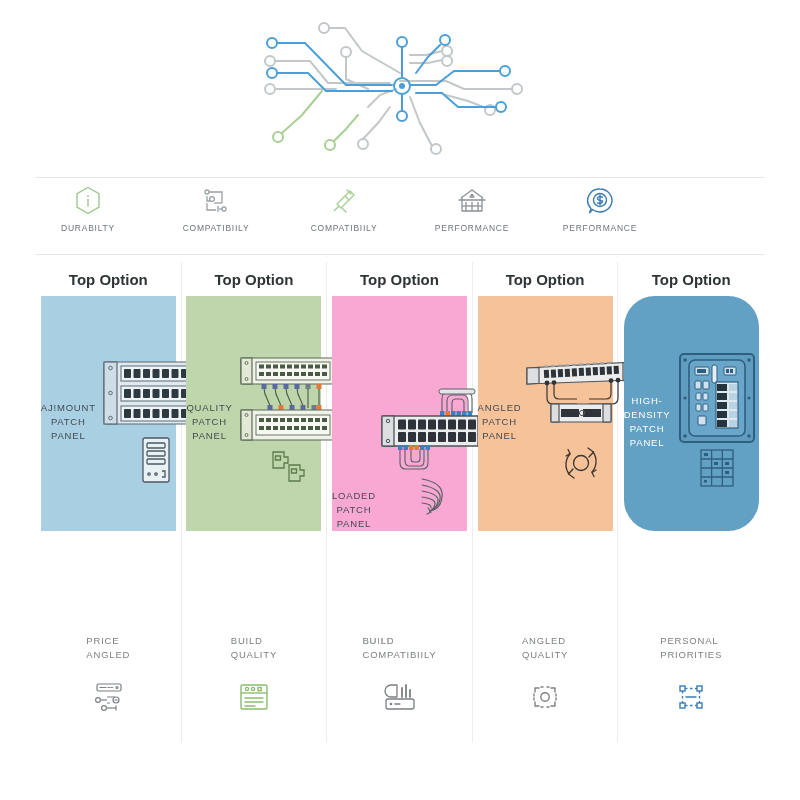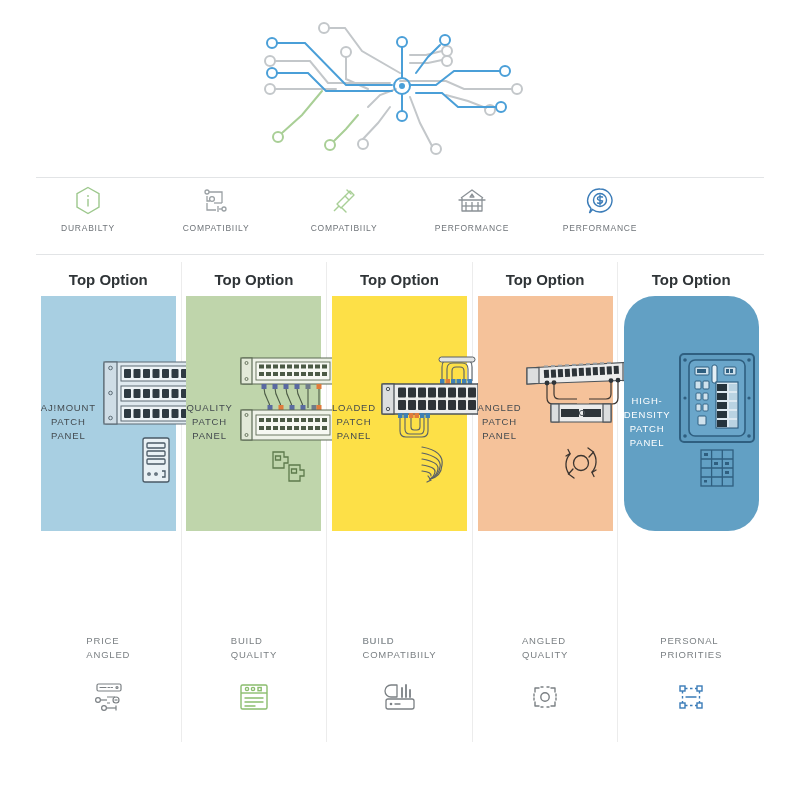--- a/index.html
+++ b/index.html
@@ -436,21 +436,21 @@
             <circle cx="16" cy="8" r="1.6"></circle>
             <rect x="21" y="6.5" width="3.2" height="3.2"></rect>
             <path d="M8 17 h18 M8 21 h18 M8 25 h10" stroke-linecap="round"></path>
           </svg>
         </div>
       </div>
     </div>
 
     <div class="col">
       <div class="top-option">Top Option</div>
-      <div class="tile" style="background:#fde047;">
+      <div class="tile" style="background:#f9a8d4;align-items:flex-end;">
         <div class="tile-title">
           <span>LOADED</span><br>
           <span>PATCH PANEL</span>
         </div>
         <div class="tile-art">
           <svg width="120" height="92" viewBox="0 0 120 92">
 
             <g fill="none" stroke="#5a6166" stroke-width="1.1">
               <path d="M66 30 V16 Q66 8 74 8 H88 Q96 8 96 16 V30"></path>
               <path d="M71 30 V18 Q71 12 77 12 H86 Q92 12 92 18 V30"></path>

